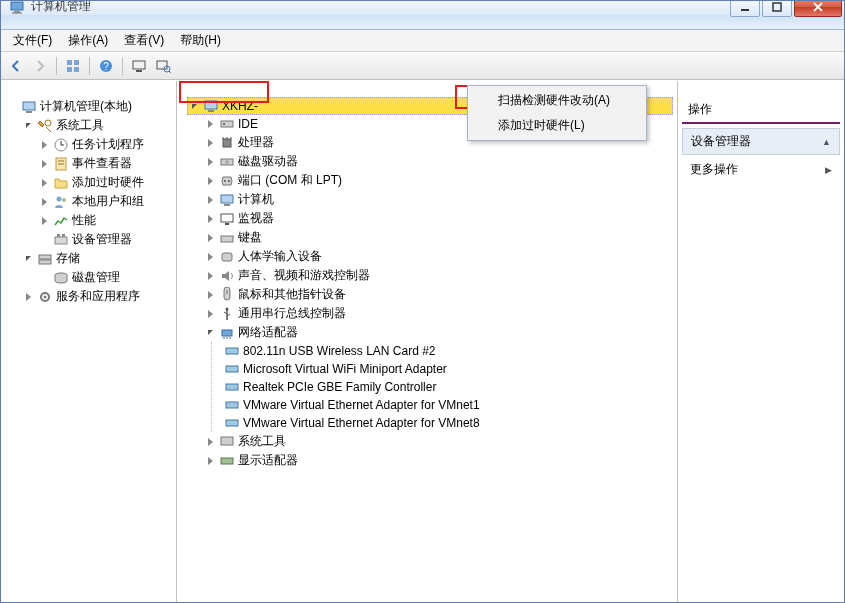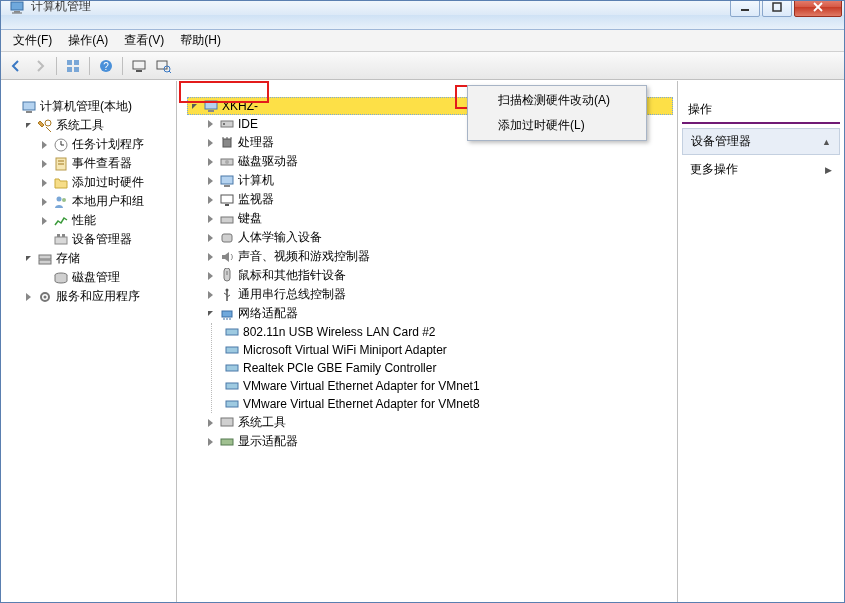--- a/index.html
+++ b/index.html
@@ -346,20 +346,33 @@
                   </svg>
                 </span>
                 <span class="label">磁盘驱动器</span>
               </div>
             </li>
           <li>
               <div class="row">
                 <span class="exp collapsed"></span>
                 <span class="ticon">
                   <svg class="ic" viewBox="0 0 16 16">
+                    <path d="M4 4 L12 4 L13 8 L12 12 L4 12 L3 8 Z" fill="#d0d0d0" stroke="#777"></path>
+                    <circle cx="6" cy="8" r="1" fill="#555"></circle>
+                    <circle cx="10" cy="8" r="1" fill="#555"></circle>
+                  </svg>
+                </span>
+                <span class="label">端口 (COM 和 LPT)</span>
+              </div>
+            </li>
+          <li>
+              <div class="row">
+                <span class="exp collapsed"></span>
+                <span class="ticon">
+                  <svg class="ic" viewBox="0 0 16 16">
                     <rect x="2" y="3" width="12" height="8" fill="#b5d3f0" stroke="#4a78a8"></rect>
                     <rect x="5" y="12" width="6" height="2" fill="#888"></rect>
                   </svg>
                 </span>
                 <span class="label">计算机</span>
               </div>
             </li>
           <li>
               <div class="row">
                 <span class="exp collapsed"></span>

